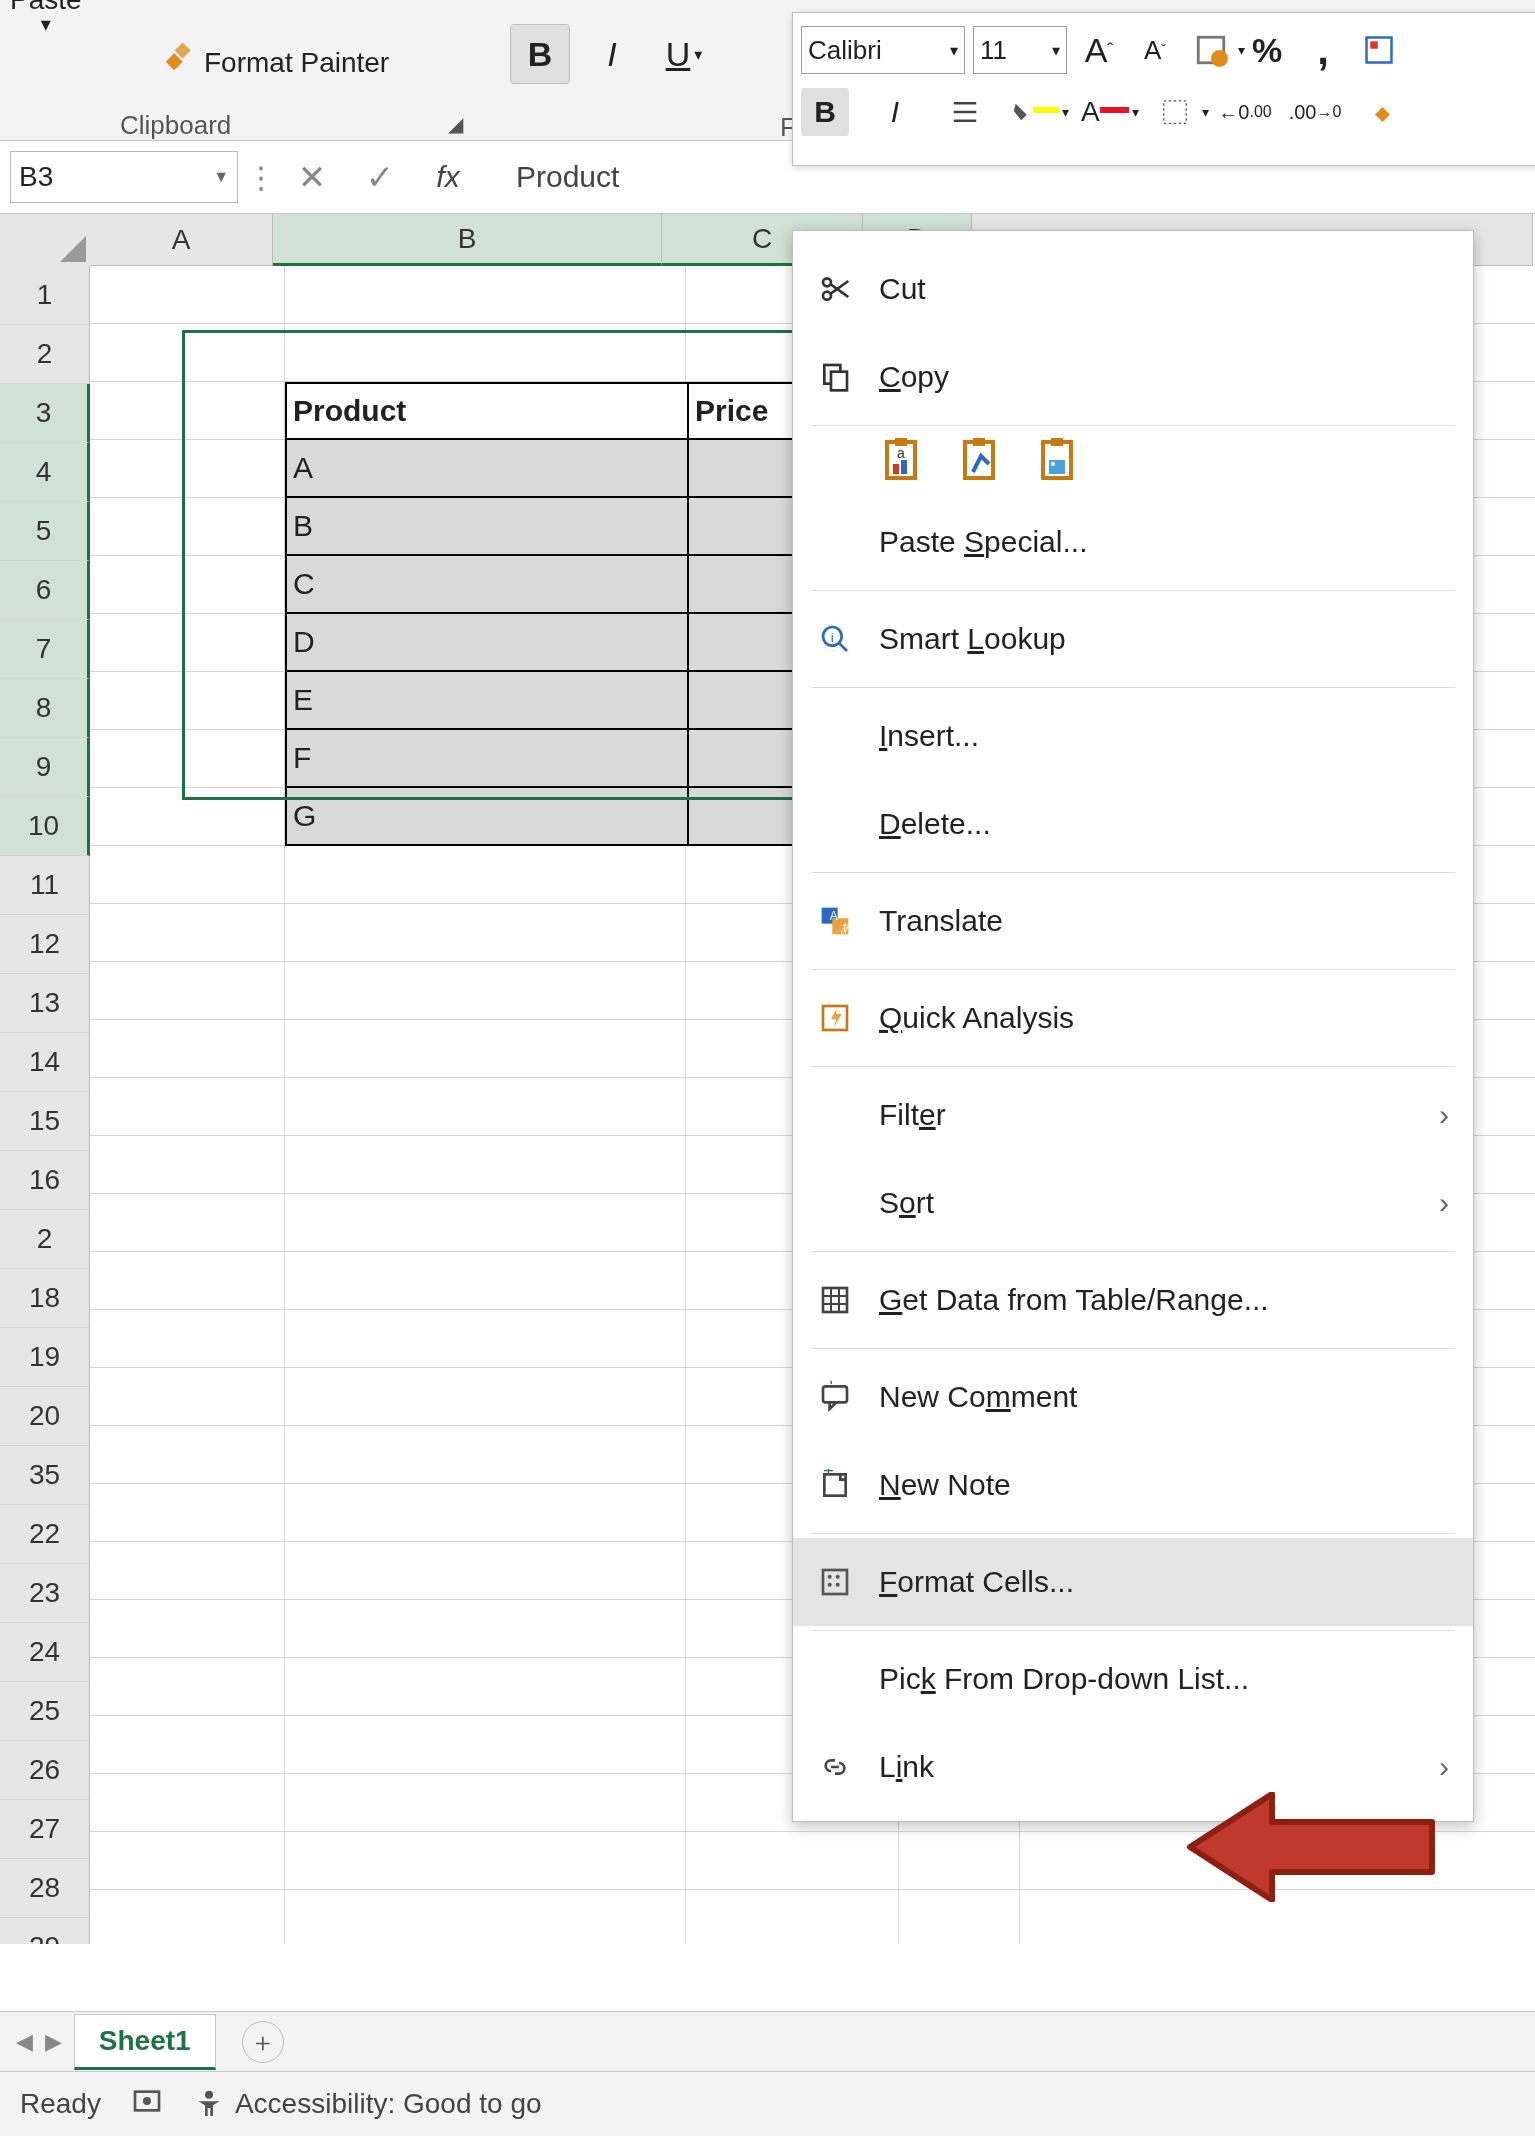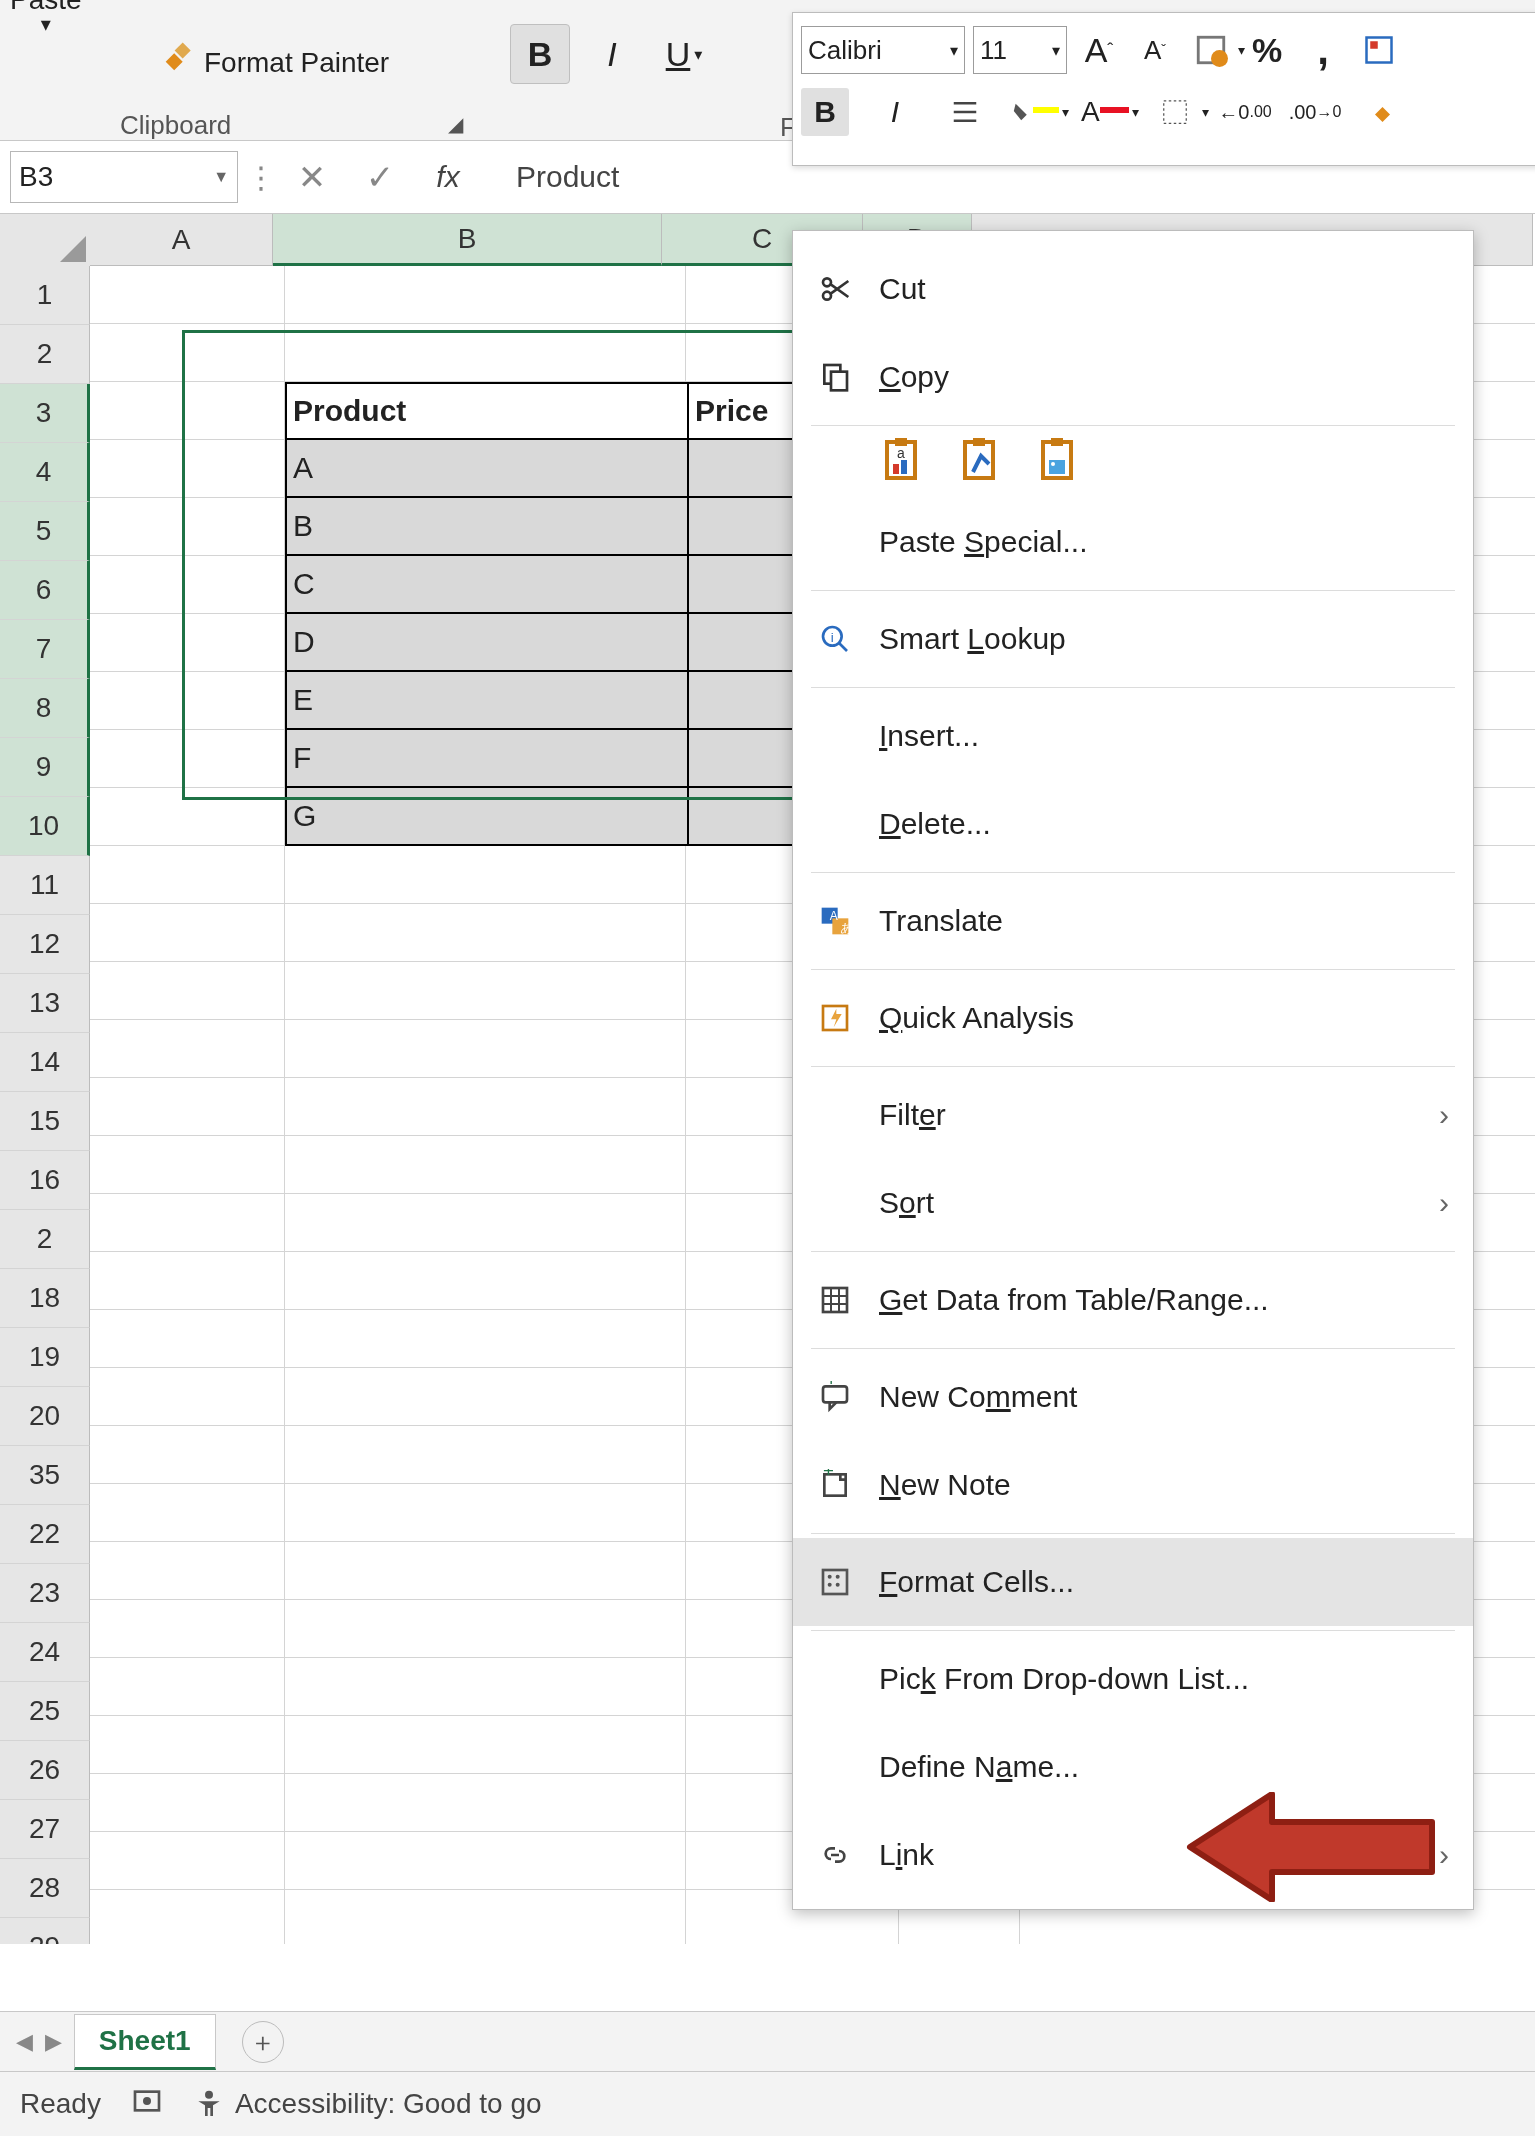--- a/index.html
+++ b/index.html
@@ -604,24 +604,20 @@
         </svg>
       </span>
       <span style=""><span class="u">F</span>ormat Cells...</span>
     </div>
     <div class="ctx-sep"></div>
     <div class="ctx-item">
       <span class="spacer"></span>
       <span style="">Pic<span class="u">k</span> From Drop-down List...</span>
     </div>
     <div class="ctx-item">
-      <span class="spacer"></span>
-      <span style="">Define N<span class="u">a</span>me...</span>
-    </div>
-    <div class="ctx-item">
       <span class="ico">
         <svg width="32" height="32" viewBox="0 0 24 24">
           <path d="M9 15a4 4 0 010-8h3M15 9a4 4 0 010 8h-3M9 12h6" fill="none" stroke="#444" stroke-width="2"></path>
         </svg>
       </span>
       <span style="">L<span class="u">i</span>nk</span>
       <span class="arrow">›</span>
     </div>
   </div>
 

